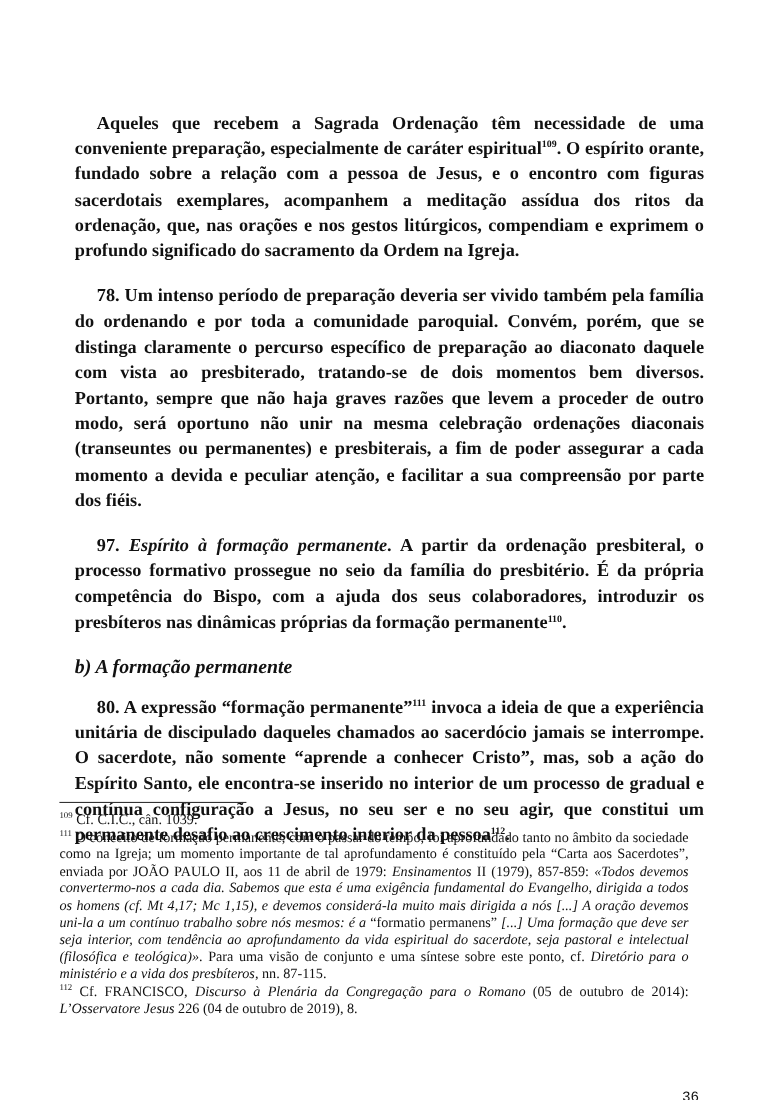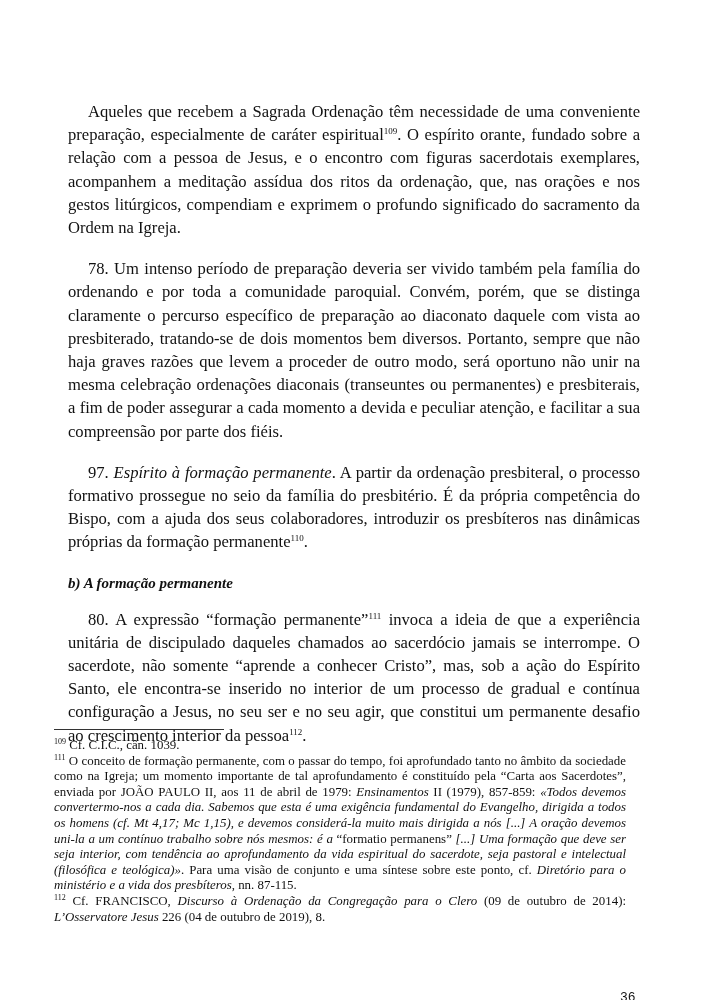--- a/index.html
+++ b/index.html
@@ -1,20 +1,20 @@
 <!DOCTYPE html>
 <html><head>
 <meta charset="utf-8">
 <style>
   html, body { margin: 0; padding: 0; background: #ffffff; }
   body { width: 707px; height: 1000px; position: relative; overflow: hidden; color: #111; }
   .page { position: absolute; left: 68px; top: 100px; width: 572px; font-family: "Liberation Serif", serif; }
-  .para { font-size: 16.6px; line-height: 23.2px; text-align: justify; text-indent: 20px; margin: 0 0 18px 0; }
+  .para { font-size: 16.6px; line-height: 23.2px; text-align: justify; text-indent: 20px; margin: 0 0 18px 0; font-weight: bold; }
   .para sup, .fn sup { font-size: 9px; line-height: 0; vertical-align: 6px; }
-  .heading { font-size: 15px; font-weight: bold; font-style: italic; margin: 0 0 13px 0; line-height: 23px; }
+  .heading { font-size: 18px; font-weight: bold; font-style: italic; margin: 0 0 13px 0; line-height: 23px; }
   .footnotes { position: absolute; left: 54px; top: 729px; width: 572px; font-family: Liberation Serif, serif; }
   .fn-rule { width: 170px; height: 0; border-top: 1px solid #333; margin-bottom: 8px; }
   .fn { font-size: 12.9px; line-height: 15.6px; text-align: justify; margin: 0; }
   .fn sup { font-size: 8px; vertical-align: 5px; }
   .page-number { position: absolute; left: 620px; top: 990px; font-family: Liberation Mono, monospace; font-size: 13px; }
   i { font-style: italic; }
 </style>
 </head>
 <body>
 
@@ -31,16 +31,16 @@
 </div>
 
 <div class="footnotes">
   <div class="fn-rule"></div>
 
   <p class="fn"><sup>109</sup><span> Cf. C.I.C., cân. 1039.</span></p>
 
 
   <p class="fn"><sup>111</sup><span> O conceito de formação permanente, com o passar do tempo, foi aprofundado tanto no âmbito da sociedade como na Igreja; um momento importante de tal aprofundamento é constituído pela “Carta aos Sacerdotes”, enviada por JOÃO PAULO II, aos 11 de abril de 1979: </span><i>Ensinamentos</i><span> II (1979), 857-859: </span><i>«Todos devemos convertermo-nos a cada dia. Sabemos que esta é uma exigência fundamental do Evangelho, dirigida a todos os homens (cf. Mt 4,17; Mc 1,15), e devemos considerá-la muito mais dirigida a nós [...] A oração devemos uni-la a um contínuo trabalho sobre nós mesmos: é a </i><span>“formatio permanens”</span><i> [...] Uma formação que deve ser seja interior, com tendência ao aprofundamento da vida espiritual do sacerdote, seja pastoral e intelectual (filosófica e teológica)»</i><span>. Para uma visão de conjunto e uma síntese sobre este ponto, cf. </span><i>Diretório para o ministério e a vida dos presbíteros</i><span>, nn. 87-115.</span></p>
 
-  <p class="fn"><sup>112</sup><span> Cf. FRANCISCO, </span><i>Discurso à Ordenação da Congregação para o Clero</i><span> (09 de outubro de 2014): </span><i>L’Osservatore Jesus</i><span> 226 (04 de outubro de 2019), 8.</span></p>
+  <p class="fn"><sup>112</sup><span> Cf. FRANCISCO, </span><i>Discurso à Plenária da Congregação para o Romano</i><span> (05 de outubro de 2014): </span><i>L’Osservatore Jesus</i><span> 226 (04 de outubro de 2019), 8.</span></p>
 </div>
 
 <div class="page-number">36</div>
 
 </body></html>

